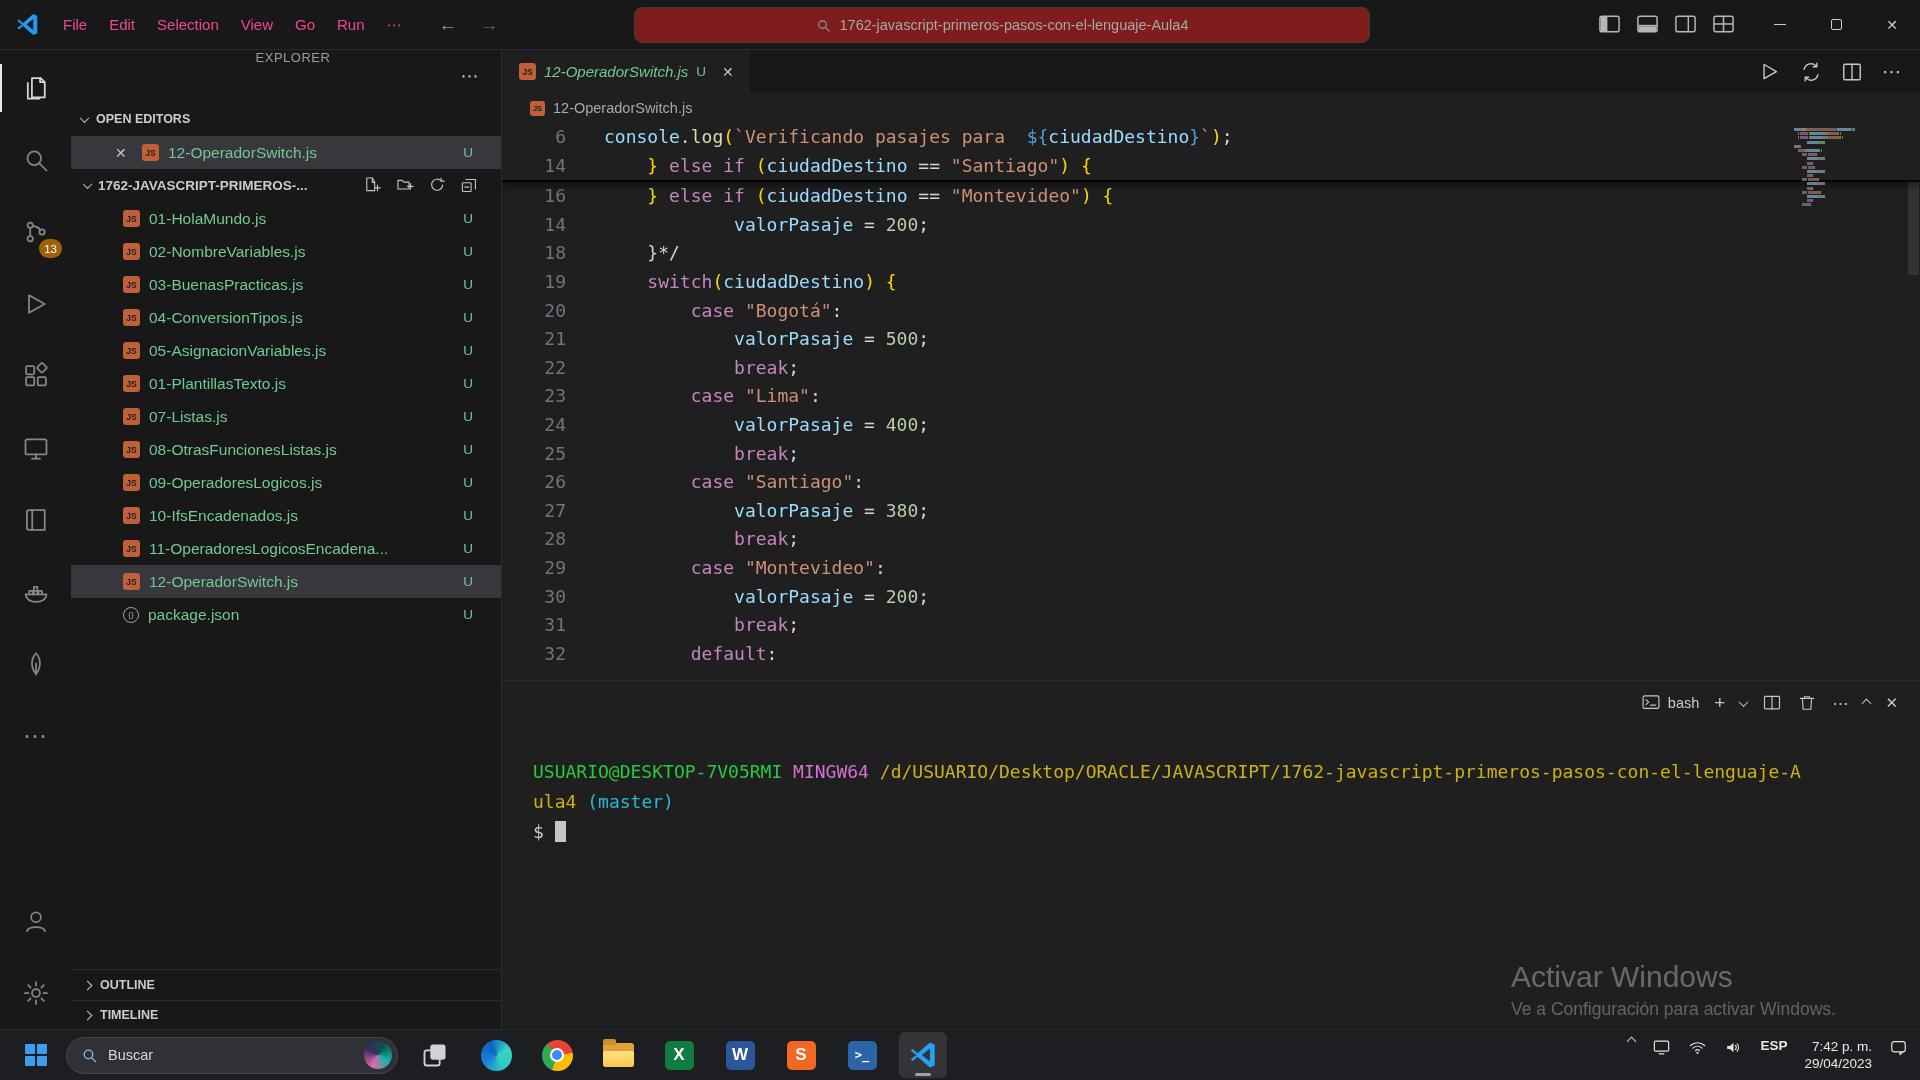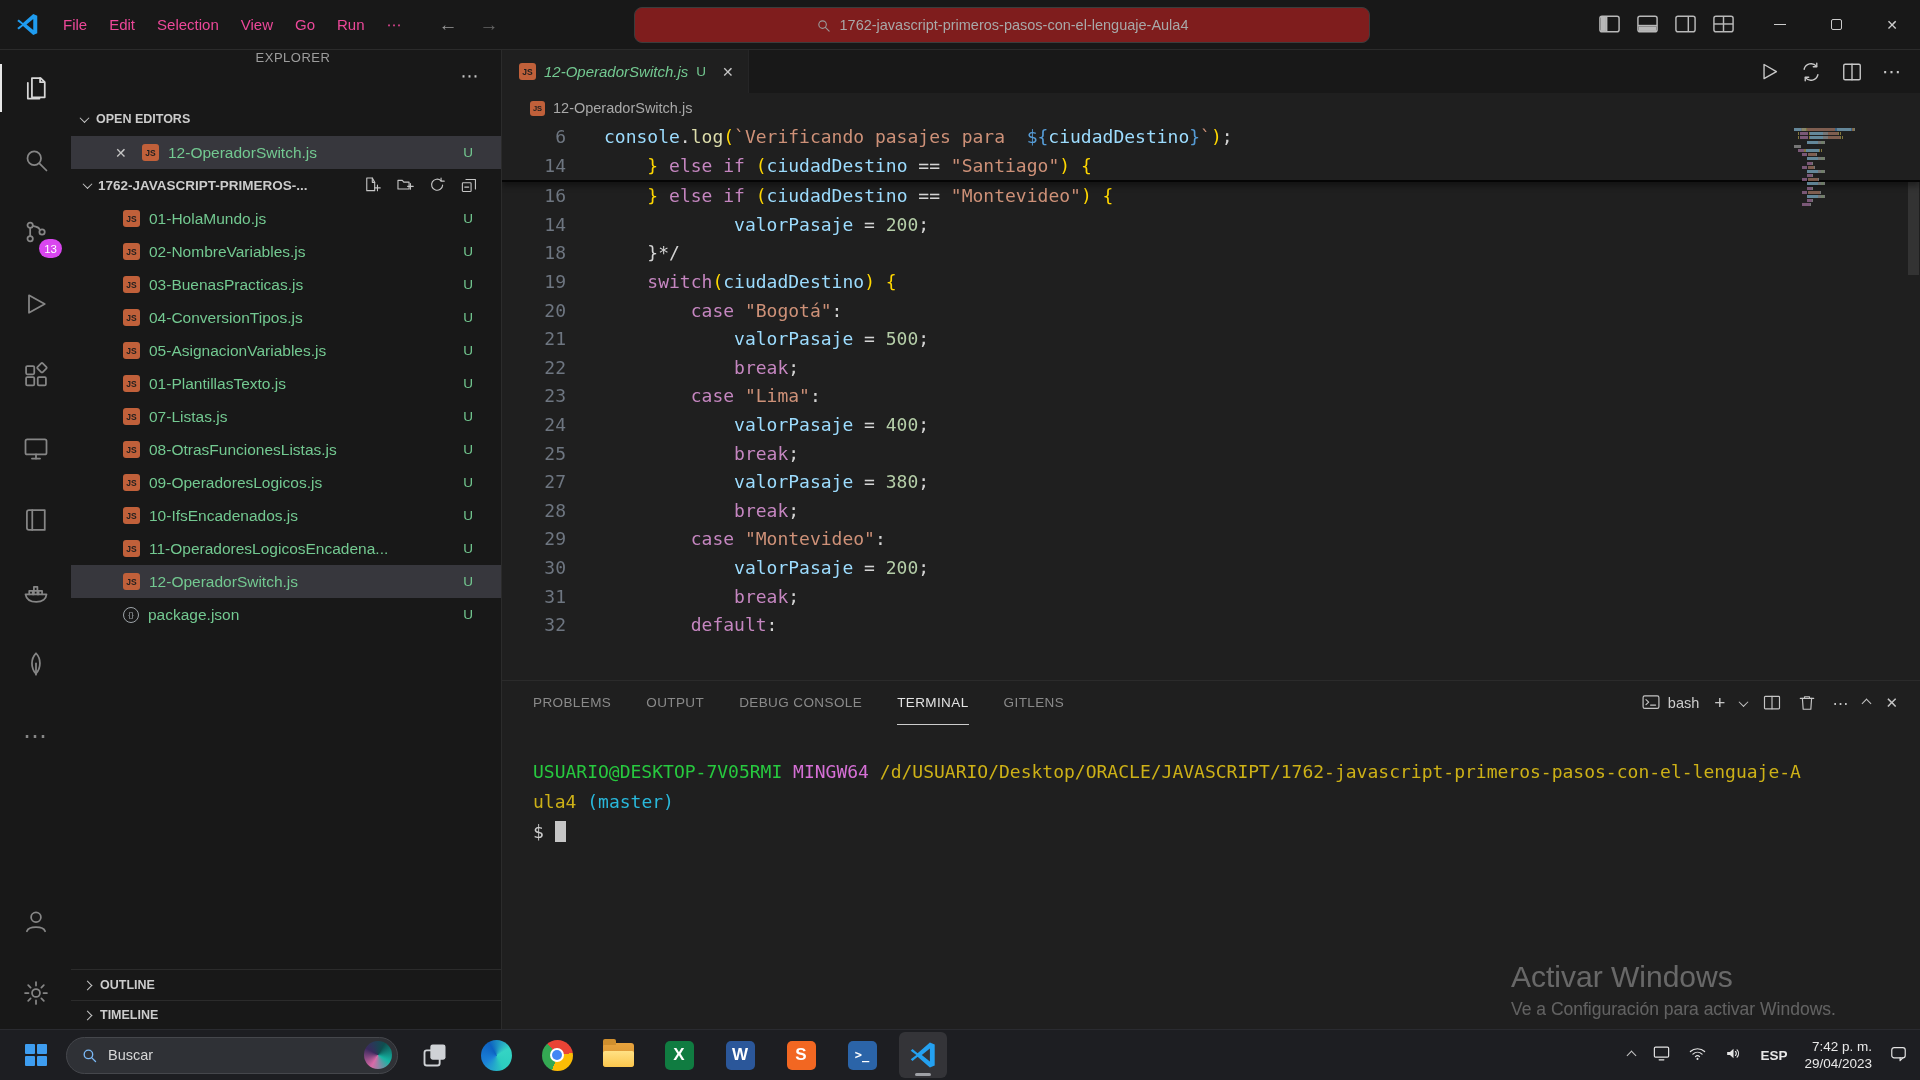--- a/index.html
+++ b/index.html
@@ -25,21 +25,21 @@
 
   
   .main { display:flex; height:979px; }
 
   
   .activitybar { width:71px; background:#181818; display:flex; flex-direction:column; align-items:center; flex:none; }
   .ab-item { width:71px; height:72px; display:flex; align-items:center; justify-content:center; position:relative; color:#868686; }
   .ab-item svg { width:28px; height:28px; stroke:#868686; fill:none; stroke-width:1.5; stroke-linecap:round; stroke-linejoin:round; }
   .ab-item.active svg { stroke:#d7d7d7; }
   .ab-item.active::before { content: ""; position:absolute; left:0; top:12px; width:2px; height:48px; background:#e7e7e7; }
-  .ab-badge { position:absolute; right:9px; bottom:10px; min-width:19px; height:19px; padding:0 5px; border-radius:10px; background:#d946ef; color:#ffffff; font-size:11.5px; display:flex; align-items:center; justify-content:center; }
+  .ab-badge { position:absolute; right:9px; bottom:10px; min-width:19px; height:19px; padding:0 5px; border-radius:10px; background:#a16207; color:#ffffff; font-size:11.5px; display:flex; align-items:center; justify-content:center; }
   .ab-bottom { margin-top:auto; }
   .dots-lg { font-size:24px; color:#868686; letter-spacing:1px; }
 
   
   .sidebar { width:431px; background:#181818; border-right:1px solid #2b2b2b; position:relative; flex:none; }
   .sb-title { height:52px; display:flex; align-items:center; padding:0 22px 0 36px; color:#9d9d9d; font-size:13px; letter-spacing:.5px;flex-direction:column; }
   .sb-title-dots { margin-left:auto; color:#c5c5c5; font-size:18px; }
   .sb-sec { height:34px; display:flex; align-items:center; gap:8px; padding-left:10px; font-weight:bold; font-size:12.5px; color:#cccccc; }
   .chev { display:inline-block; width:7px; height:7px; border-right:1.6px solid #c5c5c5; border-bottom:1.6px solid #c5c5c5; flex:none; }
   .chev.down { transform:rotate(45deg) translate(-1px,-1px); }
@@ -127,21 +127,21 @@
   .ic-chrome::after { content:""; position:absolute; inset:10.5px; background:#4285f4; border-radius:50%; }
   .ic-folder { width:31px; height:24px; background:linear-gradient(#e8a33d,#d08f2e); border-radius:3px; position:relative; }
   .ic-folder::before { content:""; position:absolute; top:-4px; left:0; width:13px; height:6px; background:#d08f2e; border-radius:2px 2px 0 0; }
   .ic-folder::after { content:""; position:absolute; left:0; bottom:0; width:100%; height:16px; background:linear-gradient(#ffe185,#fbc64d); border-radius:2px 2px 3px 3px; }
   .sq-app { width:29px; height:29px; border-radius:5px; color:#ffffff; font-weight:bold; font-size:17px; display:flex; align-items:center; justify-content:center; }
   .ic-excel { background:#107c41; }
   .ic-word { background:#2b579a; }
   .ic-orange { background:#f26722; }
   .ic-ps { background:#2b64a8; font-size:12px; font-family:"DejaVu Sans Mono",monospace; }
   .ic-vscode svg { width:30px; height:30px; }
-  .tb-tray { margin-left:auto; display:flex; align-items:center; gap:17px; color:#e3e3e3; }
+  .tb-tray { margin-left:auto; display:flex; align-items:flex-start; gap:17px; color:#e3e3e3; }
   .tray-ic svg { width:19px; height:19px; stroke:#e3e3e3; fill:none; stroke-width:1.5; stroke-linecap:round; stroke-linejoin:round; }
   .tb-lang { font-size:13.5px; font-weight:bold; color:#e8e8e8; }
   .tb-clock { text-align:right; font-size:13.5px; line-height:17px; color:#e8e8e8; }
   .tray-chev { padding-top:3px; }
 </style>
 </head>
 <body>
 
 <div class="screen">
 
@@ -442,20 +442,21 @@
               <div class="cline"><span class="lnum">16</span><span class="lcode"><span class="tk-pl">    </span><span class="tk-br">}</span><span class="tk-pl"> </span><span class="tk-kw">else if</span><span class="tk-pl"> </span><span class="tk-br">(</span><span class="tk-var">ciudadDestino</span><span class="tk-pl"> == </span><span class="tk-str">"Montevideo"</span><span class="tk-br">)</span><span class="tk-pl"> </span><span class="tk-br">{</span></span></div>
               <div class="cline"><span class="lnum">14</span><span class="lcode"><span class="tk-pl">            </span><span class="tk-var">valorPasaje</span><span class="tk-pl"> = </span><span class="tk-num">200</span><span class="tk-pl">;</span></span></div>
               <div class="cline"><span class="lnum">18</span><span class="lcode"><span class="tk-pl">    }*/</span></span></div>
               <div class="cline"><span class="lnum">19</span><span class="lcode"><span class="tk-pl">    </span><span class="tk-kw">switch</span><span class="tk-br">(</span><span class="tk-var">ciudadDestino</span><span class="tk-br">)</span><span class="tk-pl"> </span><span class="tk-br">{</span></span></div>
               <div class="cline"><span class="lnum">20</span><span class="lcode"><span class="tk-pl">        </span><span class="tk-kw">case</span><span class="tk-pl"> </span><span class="tk-str">"Bogotá"</span><span class="tk-pl">:</span></span></div>
               <div class="cline"><span class="lnum">21</span><span class="lcode"><span class="tk-pl">            </span><span class="tk-var">valorPasaje</span><span class="tk-pl"> = </span><span class="tk-num">500</span><span class="tk-pl">;</span></span></div>
               <div class="cline"><span class="lnum">22</span><span class="lcode"><span class="tk-pl">            </span><span class="tk-kw">break</span><span class="tk-pl">;</span></span></div>
               <div class="cline"><span class="lnum">23</span><span class="lcode"><span class="tk-pl">        </span><span class="tk-kw">case</span><span class="tk-pl"> </span><span class="tk-str">"Lima"</span><span class="tk-pl">:</span></span></div>
               <div class="cline"><span class="lnum">24</span><span class="lcode"><span class="tk-pl">            </span><span class="tk-var">valorPasaje</span><span class="tk-pl"> = </span><span class="tk-num">400</span><span class="tk-pl">;</span></span></div>
               <div class="cline"><span class="lnum">25</span><span class="lcode"><span class="tk-pl">            </span><span class="tk-kw">break</span><span class="tk-pl">;</span></span></div>
+              <div class="cline"><span class="lnum">26</span><span class="lcode"><span class="tk-pl">        </span><span class="tk-kw">case</span><span class="tk-pl"> </span><span class="tk-str">"Santiago"</span><span class="tk-pl">:</span></span></div>
               <div class="cline"><span class="lnum">27</span><span class="lcode"><span class="tk-pl">            </span><span class="tk-var">valorPasaje</span><span class="tk-pl"> = </span><span class="tk-num">380</span><span class="tk-pl">;</span></span></div>
               <div class="cline"><span class="lnum">28</span><span class="lcode"><span class="tk-pl">            </span><span class="tk-kw">break</span><span class="tk-pl">;</span></span></div>
               <div class="cline"><span class="lnum">29</span><span class="lcode"><span class="tk-pl">        </span><span class="tk-kw">case</span><span class="tk-pl"> </span><span class="tk-str">"Montevideo"</span><span class="tk-pl">:</span></span></div>
               <div class="cline"><span class="lnum">30</span><span class="lcode"><span class="tk-pl">            </span><span class="tk-var">valorPasaje</span><span class="tk-pl"> = </span><span class="tk-num">200</span><span class="tk-pl">;</span></span></div>
               <div class="cline"><span class="lnum">31</span><span class="lcode"><span class="tk-pl">            </span><span class="tk-kw">break</span><span class="tk-pl">;</span></span></div>
               <div class="cline"><span class="lnum">32</span><span class="lcode"><span class="tk-pl">        </span><span class="tk-kw">default</span><span class="tk-pl">:</span></span></div>
             </div>
           <div class="minimap" id="minimap-mount">
               <div class="mm-line">
                 <span class="mm-seg" style="width: 7.35px; background: rgb(156, 220, 254);"></span>
@@ -599,37 +600,20 @@
                 <span class="mm-seg" style="width: 1.05px; background: rgb(189, 189, 189);"></span>
               </div>
             </div>
           <div class="vscroll">
               <div class="vthumb"></div>
             </div>
         </div>
 
         <div class="panel">
           <div class="panel-tabs">
-            <div id="ptabs-mount" style="display:flex;height:100%">
-                <div class="ptab">
-                  <span>PROBLEMS</span>
-                </div>
-                <div class="ptab">
-                  <span>OUTPUT</span>
-                </div>
-                <div class="ptab">
-                  <span>DEBUG CONSOLE</span>
-                </div>
-                <div class="ptab active">
-                  <span>TERMINAL</span>
-                </div>
-                <div class="ptab">
-                  <span>GITLENS</span>
-                </div>
-              </div>
             <div class="panel-actions">
               <span class="shell-chip">
                 <svg viewBox="0 0 24 24">
                     <rect x="2.5" y="3.5" width="19" height="15" rx="2"></rect>
                     <path d="M6 8l3.2 3L6 14"></path>
                     <path d="M11.5 14.5h6"></path>
                   </svg>
                 <span>bash</span>
               </span>
               <span class="pa-plus">+</span>

